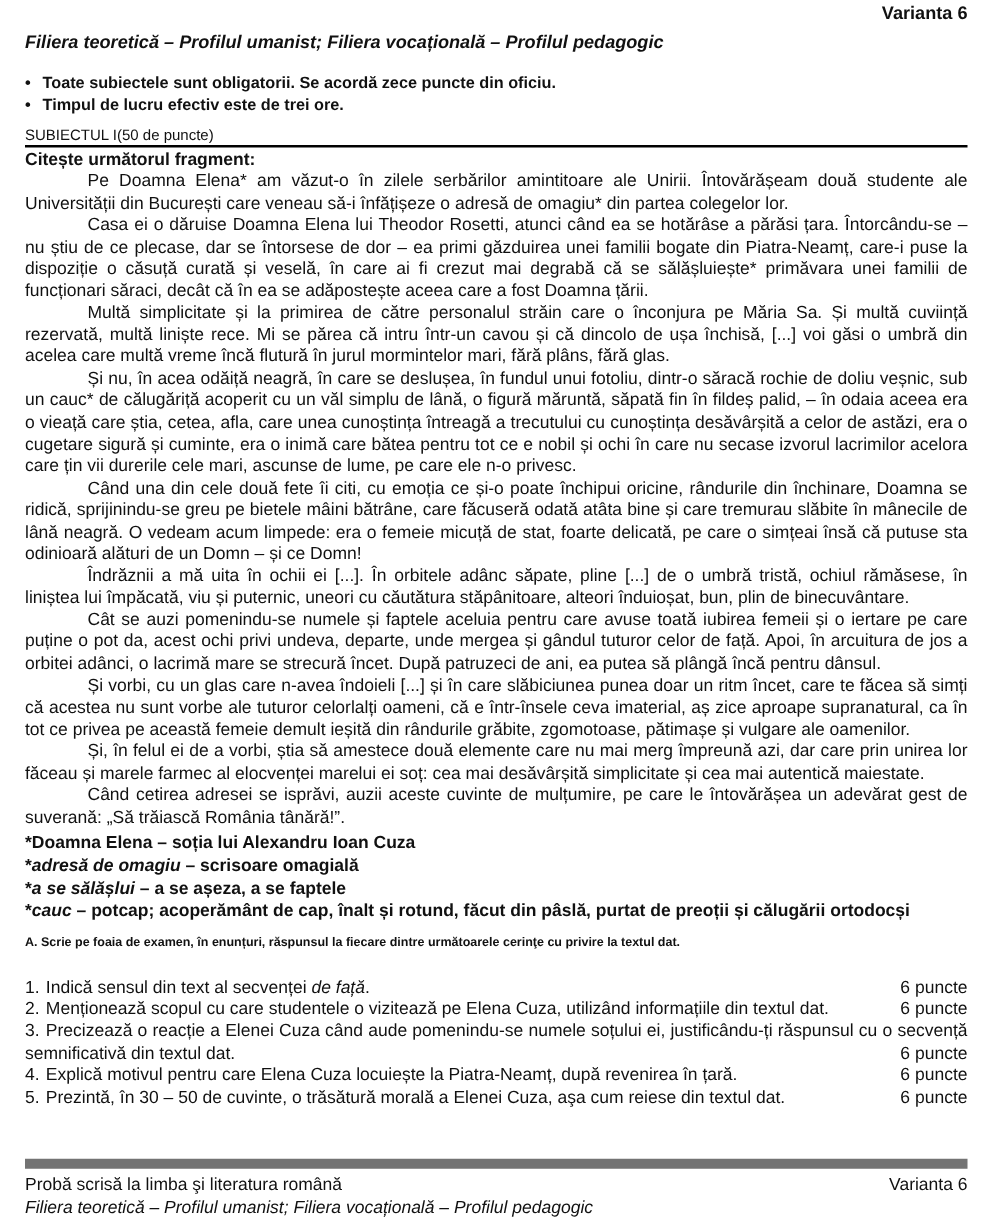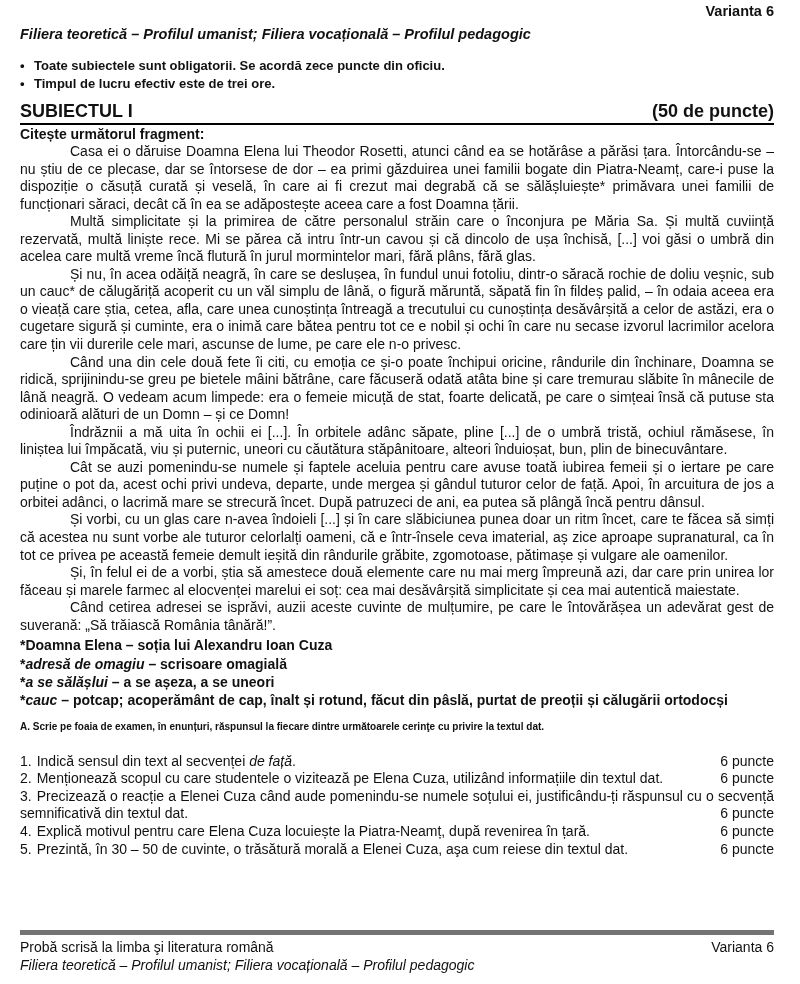--- a/index.html
+++ b/index.html
@@ -13,22 +13,22 @@
     display: flex; flex-direction: column;
     overflow: hidden;
   }
   .content { flex: 1 1 auto; padding: 3px 26px 0 20px; }
   .variant-top { text-align: right; font-weight: bold; font-size: 14.5px; }
   .filiera { font-weight: bold; font-style: italic; margin-top: 7px; font-size: 14.5px; }
   .notices { margin-top: 15px; font-weight: bold; font-size: 13px; }
   .notice { line-height: 17.5px; }
   .notice .bullet { display: inline-block; width: 14px; text-align: left; }
   .subject-line {
-    display: flex; justify-content: space-between;
-    font-weight: bold; font-size: 18px;
+    display: flex; 
+    font-weight: normal; font-size: 12px;
     border-bottom: 2.5px solid #000;
     margin-top: 9px; padding-bottom: 1px;
   }
   .intro { font-weight: bold; line-height: 18px; }
   .fragment p {
     margin: 0; text-align: justify; text-indent: 50px;
     line-height: 17.55px;
   }
   .attribution { text-align: right; line-height: 18px; margin-top: 2px; }
   .it { font-style: italic; }
@@ -37,21 +37,21 @@
   .section-a {
     font-weight: bold; text-align: justify;
     margin-top: 9px; line-height: 18.5px; font-size: 10px;
   }
   .questions { margin-top: 16px; }
   .q { text-align: justify; line-height: 17.6px; overflow: hidden; }
   .q .qnum { padding-right: 5px; }
   .q .pts { float: right; font-weight: normal; }
   .footer {
     flex: 0 0 auto;
-    border-top: 5px solid #737373;
+    border-top: 8px solid #737373;
     margin: 0 26px 0 20px;
     padding: 4px 0 10px 0;
     display: flex; justify-content: space-between; align-items: flex-start;
   }
   .footer .f-left { line-height: 17.5px; }
   .footer .f-filiera { font-style: italic; }
   .footer .f-variant { font-weight: normal; }
 </style>
 </head>
 <body>
@@ -68,36 +68,37 @@
   </div>
 
   <div class="subject-line">
     <span>SUBIECTUL I</span>
     <span>(50 de puncte)</span>
   </div>
 
   <div class="intro">Citește următorul fragment:</div>
 
   <div class="fragment">
+    <p>Pe Doamna Elena* am văzut-o în zilele serbărilor amintitoare ale Unirii. Întovărășeam două studente ale Universității din București care veneau să-i înfățișeze o adresă de omagiu* din partea colegelor lor.</p>
     <p>Casa ei o dăruise Doamna Elena lui Theodor Rosetti, atunci când ea se hotărâse a părăsi țara. Întorcându-se – nu știu de ce plecase, dar se întorsese de dor – ea primi găzduirea unei familii bogate din Piatra-Neamț, care-i puse la dispoziție o căsuță curată și veselă, în care ai fi crezut mai degrabă că se sălășluiește* primăvara unei familii de funcționari săraci, decât că în ea se adăpostește aceea care a fost Doamna țării.</p>
     <p>Multă simplicitate și la primirea de către personalul străin care o înconjura pe Măria Sa. Și multă cuviință rezervată, multă liniște rece. Mi se părea că intru într-un cavou și că dincolo de ușa închisă, [...] voi găsi o umbră din acelea care multă vreme încă flutură în jurul mormintelor mari, fără plâns, fără glas.</p>
     <p>Și nu, în acea odăiță neagră, în care se deslușea, în fundul unui fotoliu, dintr-o săracă rochie de doliu veșnic, sub un cauc* de călugăriță acoperit cu un văl simplu de lână, o figură măruntă, săpată fin în fildeș palid, – în odaia aceea era o vieață care știa, cetea, afla, care unea cunoștința întreagă a trecutului cu cunoștința desăvârșită a celor de astăzi, era o cugetare sigură și cuminte, era o inimă care bătea pentru tot ce e nobil și ochi în care nu secase izvorul lacrimilor acelora care țin vii durerile cele mari, ascunse de lume, pe care ele n-o privesc.</p>
     <p>Când una din cele două fete îi citi, cu emoția ce și-o poate închipui oricine, rândurile din închinare, Doamna se ridică, sprijinindu-se greu pe bietele mâini bătrâne, care făcuseră odată atâta bine și care tremurau slăbite în mânecile de lână neagră. O vedeam acum limpede: era o femeie micuță de stat, foarte delicată, pe care o simțeai însă că putuse sta odinioară alături de un Domn – și ce Domn!</p>
     <p>Îndrăznii a mă uita în ochii ei [...]. În orbitele adânc săpate, pline [...] de o umbră tristă, ochiul rămăsese, în liniștea lui împăcată, viu și puternic, uneori cu căutătura stăpânitoare, alteori înduioșat, bun, plin de binecuvântare.</p>
     <p>Cât se auzi pomenindu-se numele și faptele aceluia pentru care avuse toată iubirea femeii și o iertare pe care puține o pot da, acest ochi privi undeva, departe, unde mergea și gândul tuturor celor de față. Apoi, în arcuitura de jos a orbitei adânci, o lacrimă mare se strecură încet. După patruzeci de ani, ea putea să plângă încă pentru dânsul.</p>
     <p>Și vorbi, cu un glas care n-avea îndoieli [...] și în care slăbiciunea punea doar un ritm încet, care te făcea să simți că acestea nu sunt vorbe ale tuturor celorlalți oameni, că e într-însele ceva imaterial, aș zice aproape supranatural, ca în tot ce privea pe această femeie demult ieșită din rândurile grăbite, zgomotoase, pătimașe și vulgare ale oamenilor.</p>
     <p>Și, în felul ei de a vorbi, știa să amestece două elemente care nu mai merg împreună azi, dar care prin unirea lor făceau și marele farmec al elocvenței marelui ei soț: cea mai desăvârșită simplicitate și cea mai autentică maiestate.</p>
     <p>Când cetirea adresei se isprăvi, auzii aceste cuvinte de mulțumire, pe care le întovărășea un adevărat gest de suverană: „Să trăiască România tânără!”.</p>
   </div>
 
 
   <div class="footnotes">
     <div class="fnote"><span>*</span><span>Doamna Elena</span><span> – soția lui Alexandru Ioan Cuza</span></div>
     <div class="fnote"><span>*</span><span class="it">adresă de omagiu</span><span> – scrisoare omagială</span></div>
-    <div class="fnote"><span>*</span><span class="it">a se sălășlui</span><span> – a se așeza, a se uneori</span></div>
+    <div class="fnote"><span>*</span><span class="it">a se sălășlui</span><span> – a se așeza, a se faptele</span></div>
     <div class="fnote"><span>*</span><span class="it">cauc</span><span> – potcap; acoperământ de cap, înalt și rotund, făcut din pâslă, purtat de preoții și călugării ortodocși</span></div>
   </div>
 
   <div class="section-a">A. Scrie pe foaia de examen, în enunțuri, răspunsul la fiecare dintre următoarele cerinţe cu privire la textul dat.</div>
 
   <div class="questions">
     <div class="q">
       <span class="qnum">1.</span><span>Indică sensul din text al secvenței </span><span class="it">de față</span><span>.</span>
       <b class="pts">6 puncte</b>
     </div>

